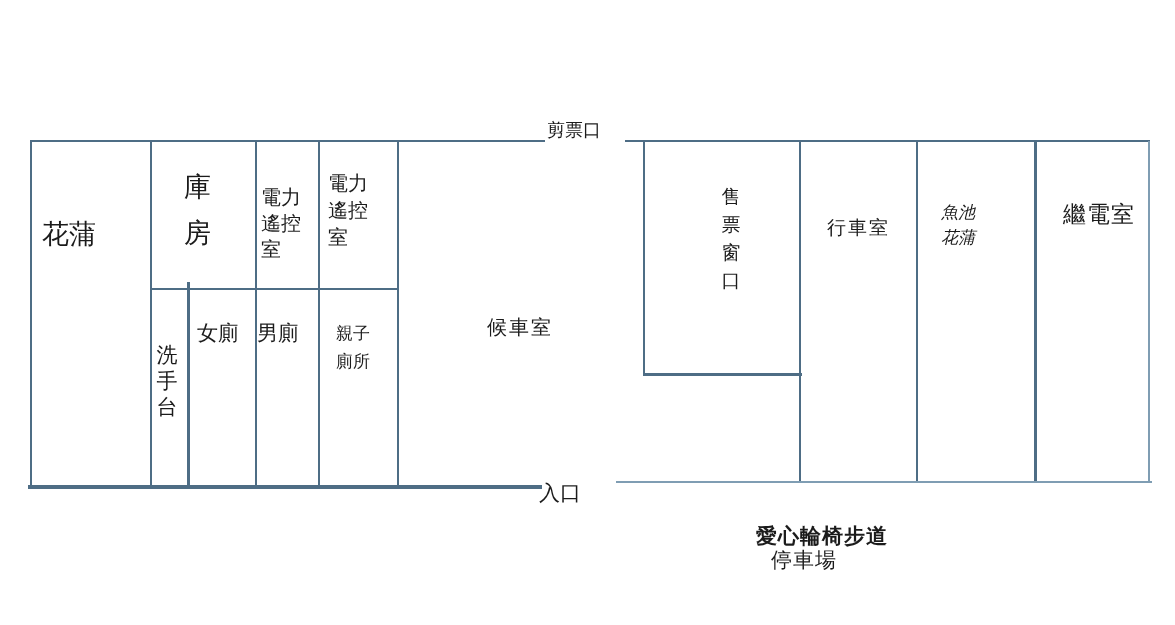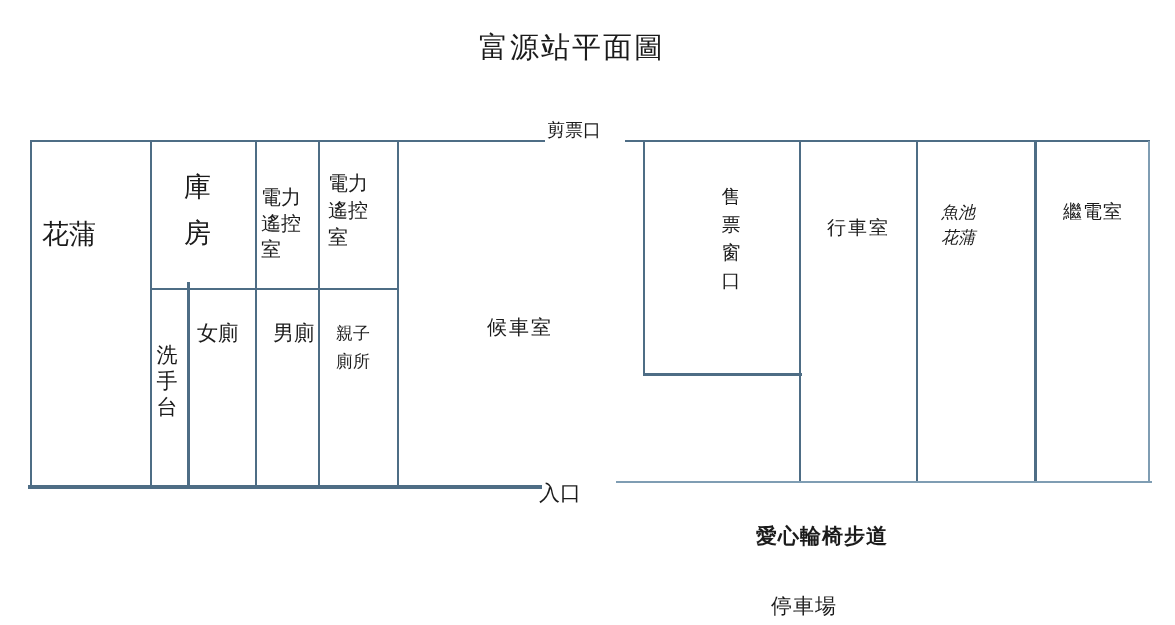--- a/index.html
+++ b/index.html
@@ -23,35 +23,34 @@
   .note{left:96px;top:87px;font-size:17px;}
   .gate-cut{left:547px;top:120px;font-size:18px;}
   .entrance{left:539px;top:481px;font-size:21px;}
   .waiting{left:487px;top:315px;font-size:20px;letter-spacing:2px;}
   .flower{left:42px;top:218px;font-size:27px;}
   .storage{left:179px;top:164px;font-size:27px;width:32px;line-height:46px;text-align:right;}
   .staffbath{left:261px;top:184px;font-size:20px;width:48px;line-height:26px;}
   .powerctl{left:328px;top:170px;font-size:20px;width:48px;line-height:27px;}
   .washbasin{left:154px;top:342px;font-size:21px;width:26px;line-height:26px;text-align:center;}
   .wtoilet{left:197px;top:321px;font-size:21px;}
-  .mtoilet{left:257px;top:321px;font-size:21px;margin-left:16px;}
+  .mtoilet{left:257px;top:321px;font-size:21px;}
   .famtoilet{left:336px;top:320px;font-size:17px;width:42px;line-height:28px;}
   .ticketwin{left:718px;top:183px;font-size:19px;width:26px;line-height:28px;text-align:center;}
   .oproom{left:827px;top:217px;font-size:19px;letter-spacing:2px;}
   .fishpond{left:941px;top:200px;font-size:17px;width:42px;line-height:25px;font-style:italic;}
-  .relay{left:1063px;top:201px;font-size:19px;letter-spacing:1px;}
+  .relay{left:1063px;top:201px;font-size:23px;letter-spacing:1px;}
   .wheelpath{left:756px;top:524px;font-size:21px;letter-spacing:1px;font-weight:bold;}
-  .parking{left:771px;top:594px;font-size:21px;letter-spacing:1px;}
+  .parking{left:771px;top:548px;font-size:21px;letter-spacing:1px;}
 </style>
 </head>
 <body>
 
 <div class="canvas">
 
-  <div class="txt title">富源站平面圖</div>
 
   <div class="wall" style="left:30px;top:140px;width:515px;height:2px;"></div>
   <div class="wall" style="left:30px;top:140px;width:2px;height:348px;"></div>
   <div class="wall" style="left:28px;top:485px;width:514px;height:4px;"></div>
   <div class="wall" style="left:150px;top:140px;width:2px;height:347px;"></div>
   <div class="wall" style="left:187px;top:282px;width:3px;height:204px;"></div>
   <div class="wall" style="left:255px;top:140px;width:2px;height:347px;"></div>
   <div class="wall" style="left:318px;top:140px;width:2px;height:347px;"></div>
   <div class="wall" style="left:397px;top:140px;width:2px;height:347px;"></div>
   <div class="wall" style="left:151px;top:288px;width:247px;height:2px;"></div>

